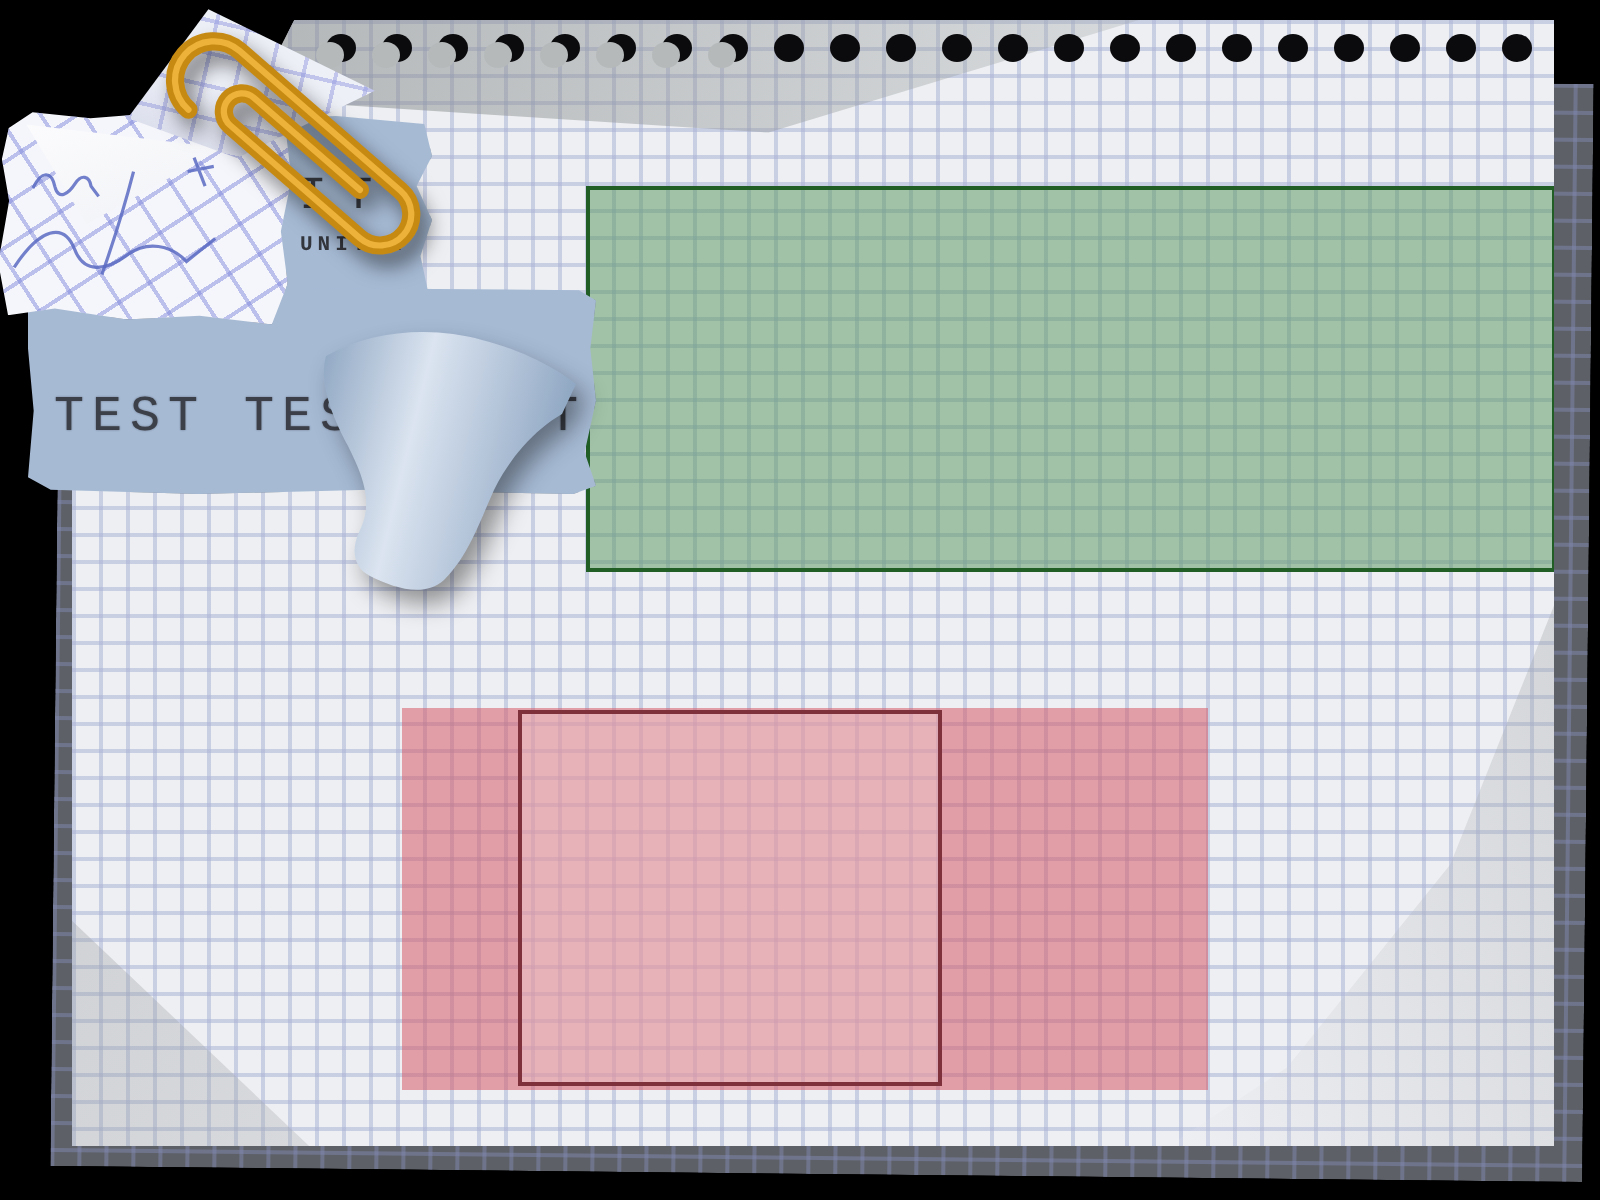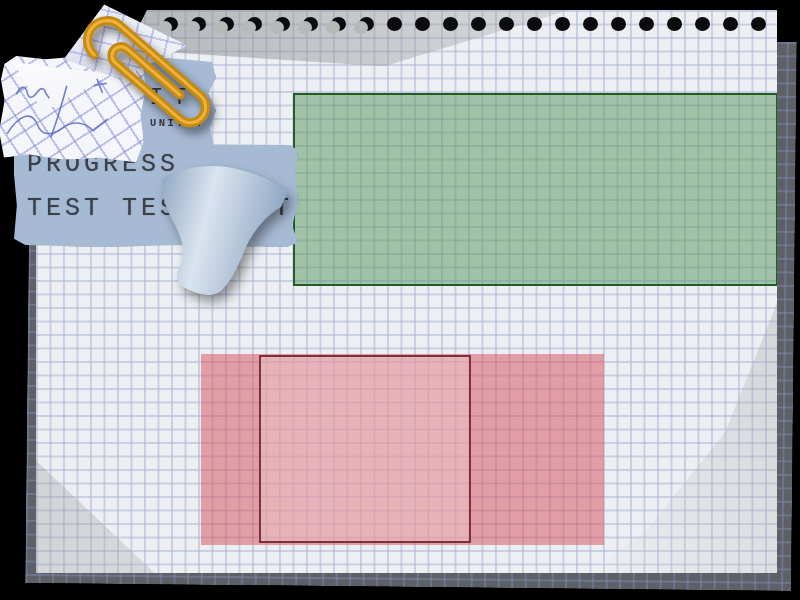--- a/index.html
+++ b/index.html
@@ -134,21 +134,20 @@
         <span class="hole" style="left: 715px;"></span>
       </div>
   </div>
 
   <div class="sticker sticker-unit">
     <span class="txt-unit-lg">UNIT A</span>
     <span class="txt-unit-sm">UNIT A</span>
   </div>
 
   <div class="sticker sticker-progress">
-    <span class="txt-line l1">PROGRESS</span>
     <span class="txt-line l2">TEST TEST TEST</span>
   </div>
 
   <svg class="curl-svg" width="155" height="145" viewBox="0 0 155 145">
     <defs>
       <linearGradient id="curlGrad" x1="0" y1="0" x2="1" y2="0.25">
         <stop offset="0" stop-color="#8ea6c2"></stop>
         <stop offset="0.42" stop-color="#dbe4f0"></stop>
         <stop offset="0.7" stop-color="#b7c7db"></stop>
         <stop offset="1" stop-color="#8ea6c2"></stop>

